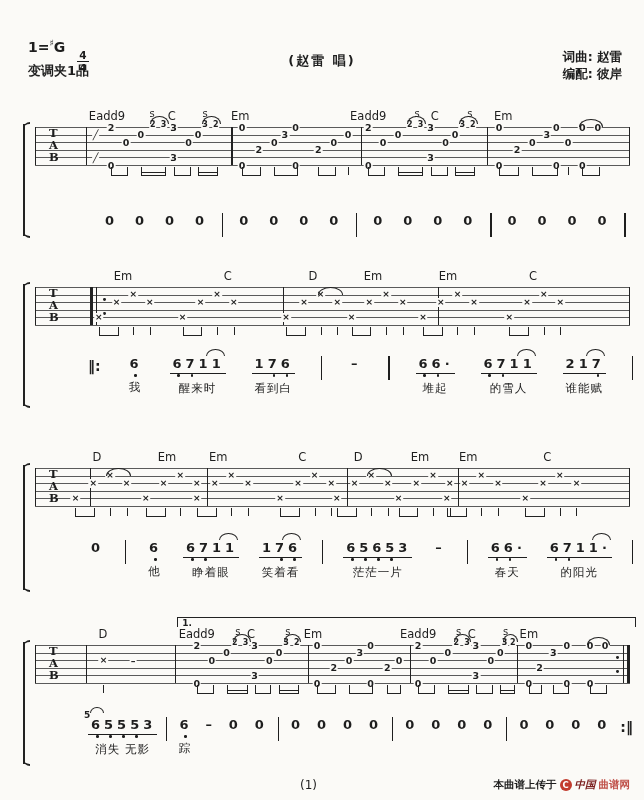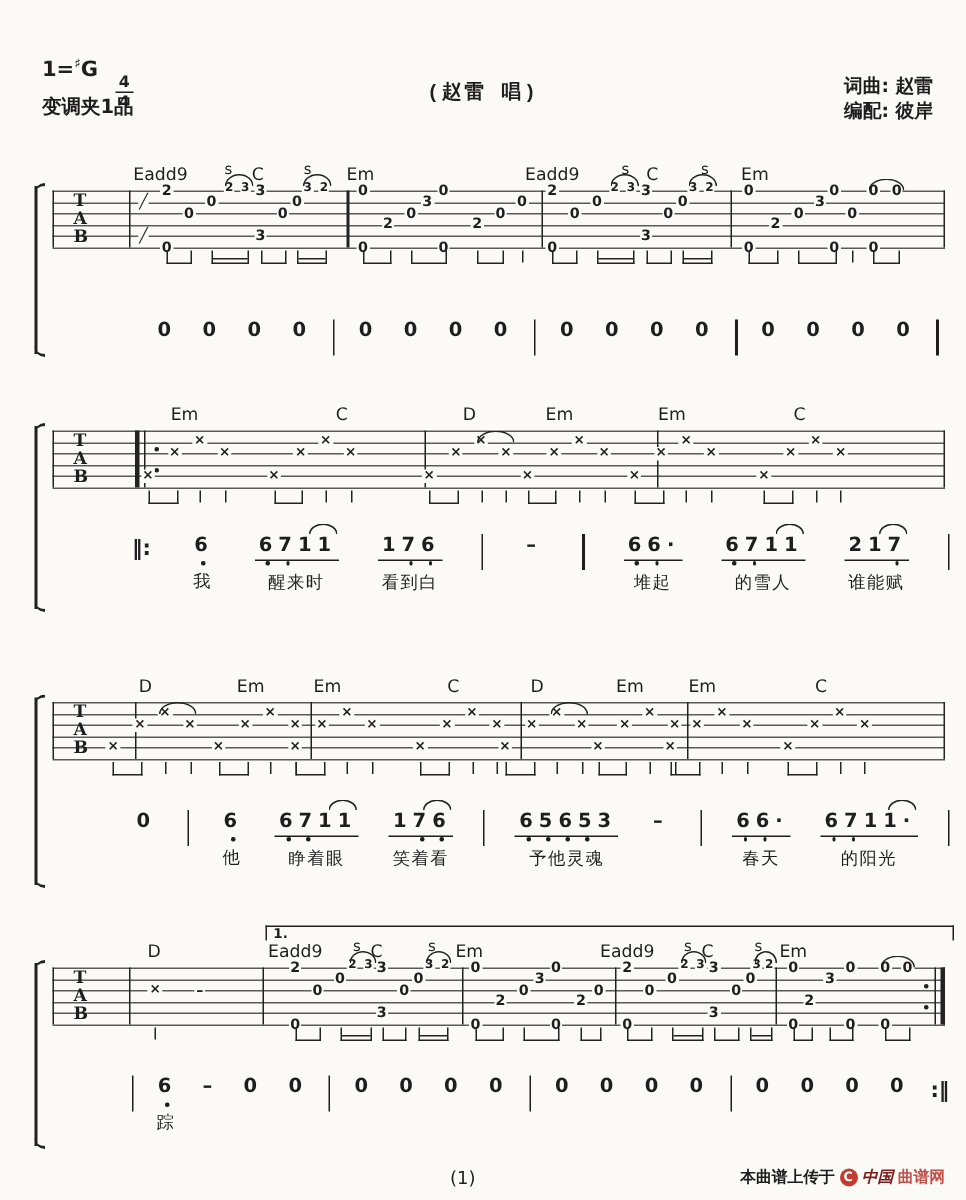--- a/index.html
+++ b/index.html
@@ -1,20 +1,20 @@
 <!DOCTYPE html>
 <html><head>
 <meta charset="utf-8">
 <style>
   html,body{margin:0;padding:0;}
   body{background:#e8e8e8;font-family:"DejaVu Sans","Liberation Sans",sans-serif;}
   .page{position:relative;width:644px;height:800px;margin:0 auto;background:#fbfaf7;color:#1e1e1e;overflow:hidden;}
   
   .title{position:absolute;top:16px;left:0;width:100%;text-align:center;font-size:27px;font-weight:bold;letter-spacing:10px;}
-  .subtitle{position:absolute;top:52px;left:0;width:100%;text-align:center;font-size:13px;font-weight:600;letter-spacing:2px;font-family:Liberation Mono, monospace;}
+  .subtitle{position:absolute;top:52px;left:0;width:100%;text-align:center;font-size:13px;font-weight:600;letter-spacing:2px;}
   .hdr-key{position:absolute;top:38px;left:28px;font-size:14px;font-weight:bold;}
   .hdr-key sup{font-size:9px;}
   .frac{display:inline-flex;flex-direction:column;text-align:center;font-size:10.5px;font-weight:bold;line-height:10px;vertical-align:-7px;margin-left:7px;}
   .fn{border-bottom:1.2px solid #1e1e1e;padding:0 2px 1px;}
   .fd{padding-top:1px;}
   .hdr-capo{position:absolute;top:62px;left:28px;font-size:13px;font-weight:bold;}
   .credits{position:absolute;top:48px;right:22px;text-align:left;font-size:12.5px;font-weight:600;line-height:17px;}
   
   .brace{position:absolute;left:23px;width:6px;border-left:2.4px solid #222;}
   .brace:before,.brace:after{content:"";position:absolute;left:-2.4px;width:7px;height:7px;}
@@ -544,38 +544,42 @@
         <div class="jlyr">睁着眼</div>
       </div>
       <div class="tok">
         <div class="jnum ul"><span class="jd">1</span><span class="jd lod">7</span><span class="jd lod">6</span></div>
         <div class="tarc"></div>
         <div class="jlyr">笑着看</div>
       </div>
       <div class="jbar"></div>
       <div class="tok">
         <div class="jnum ul"><span class="jd lod">6</span><span class="jd lod">5</span><span class="jd lod">6</span><span class="jd lod">5</span><span class="jd">3</span></div>
-        <div class="jlyr">予他灵魂</div>
+        <div class="jlyr">茫茫一片</div>
       </div>
       <div class="tok">
         <div class="jnum"><span class="jd">–</span></div>
       </div>
       <div class="jbar"></div>
       <div class="tok">
         <div class="jnum ul"><span class="jd lod">6</span><span class="jd lod">6</span><span class="jd">·</span></div>
         <div class="jlyr">春天</div>
       </div>
       <div class="tok">
         <div class="jnum ul"><span class="jd lod">6</span><span class="jd lod">7</span><span class="jd">1</span><span class="jd">1</span><span class="jd">·</span></div>
         <div class="tarc"></div>
         <div class="jlyr">的阳光</div>
       </div>
       <div class="jbar"></div>
     </div>
   <div class="jline" style="top:717px;left:88px;width:545px;">
+      <div class="tok">
+        <div class="jnum ul"><span class="jd lod">6</span><span class="jd lod">5</span><span class="jd lod">5</span><span class="jd lod">5</span><span class="jd">3</span><span class="grace">5</span><div class="garc"></div></div>
+        <div class="jlyr">消失 无影</div>
+      </div>
       <div class="jbar"></div>
       <div class="tok">
         <div class="jnum"><span class="jd lod">6</span></div>
         <div class="jlyr">踪</div>
       </div>
       <div class="tok">
         <div class="jnum"><span class="jd">–</span></div>
       </div>
       <div class="tok">
         <div class="jnum"><span class="jd">0</span></div>

